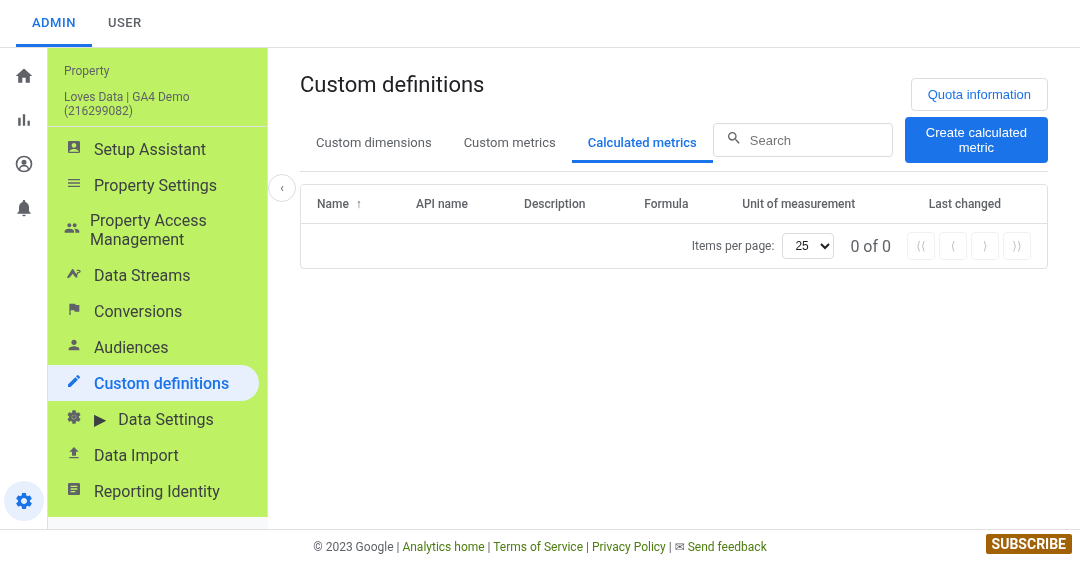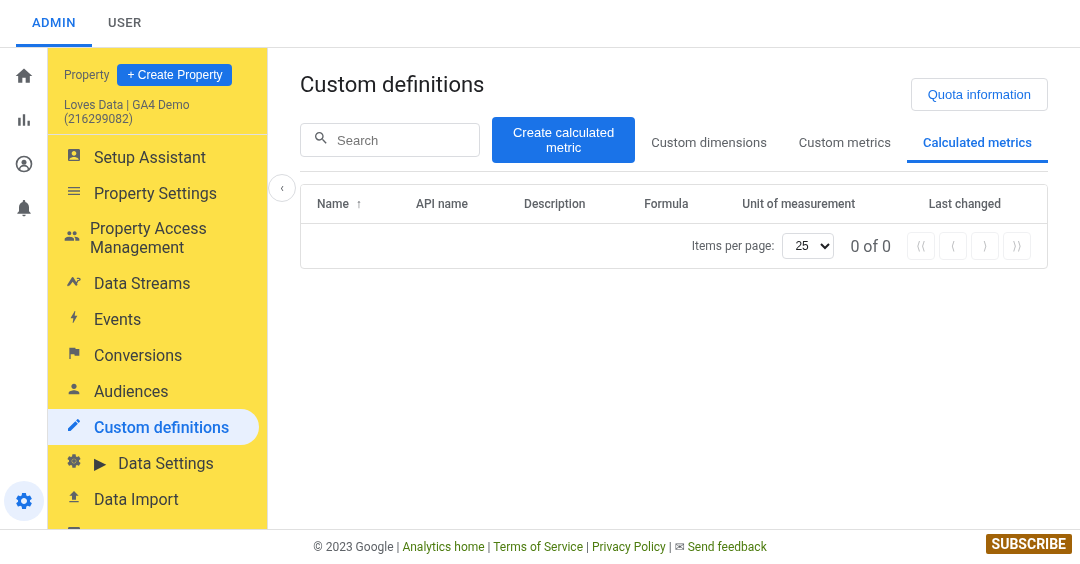--- a/index.html
+++ b/index.html
@@ -12,21 +12,21 @@
 
     
     .main-layout { display: flex; flex: 1; overflow: hidden; }
 
     
     .icon-rail { width: 48px; background: #fff; border-right: 1px solid #e0e0e0; display: flex; flex-direction: column; align-items: center; padding-top: 8px; gap: 4px; flex-shrink: 0; }
     .rail-icon { width: 40px; height: 40px; display: flex; align-items: center; justify-content: center; border-radius: 50%; cursor: pointer; color: #5f6368; font-size: 18px; }
     .rail-icon-bottom { margin-top: auto; margin-bottom: 8px; }
 
     
-    .sidebar { width: 220px; background: #fde047; border-right: 1px solid #e0e0e0; overflow-y: auto; flex-shrink: 0; padding: 8px 0; }
+    .sidebar { width: 220px; background: #bef264; border-right: 1px solid #e0e0e0; overflow-y: auto; flex-shrink: 0; padding: 8px 0; }
     .sidebar-property { padding: 8px 16px 8px 16px; display: flex; align-items: center; gap: 8px; font-size: 12px; color: #5f6368; }
     .create-property-btn { background: #1a73e8; color: #fff; border: none; border-radius: 4px; padding: 4px 10px; font-size: 12px; cursor: pointer; display: flex; align-items: center; gap: 4px; }
     .sidebar-account { padding: 4px 16px 8px 16px; font-size: 12px; color: #5f6368; border-bottom: 1px solid #e0e0e0; margin-bottom: 4px; }
     .sidebar-item { display: flex; align-items: center; gap: 10px; padding: 8px 16px; cursor: pointer; color: #3c4043; font-size: 16px; border-radius: 0 20px 20px 0; margin-right: 8px; }
     .sidebar-item.active { background: #e8f0fe; color: #1a73e8; font-weight: 500; }
     .sidebar-item .icon { font-size: 16px; color: #5f6368; width: 20px; text-align: center; }
     .sidebar-item.active .icon { color: #1a73e8; }
     .sidebar-collapse-btn { width: 28px; height: 28px; border-radius: 50%; background: #fff; border: 1px solid #dadce0; display: flex; align-items: center; justify-content: center; cursor: pointer; position: absolute; right: -14px; top: 50%; transform: translateY(-50%); font-size: 12px; color: #5f6368; }
     .sidebar-wrapper { position: relative; }
 
@@ -101,21 +101,20 @@
           <path d="M19.14 12.94c.04-.3.06-.61.06-.94 0-.32-.02-.64-.07-.94l2.03-1.58a.49.49 0 00.12-.61l-1.92-3.32a.49.49 0 00-.59-.22l-2.39.96c-.5-.38-1.03-.7-1.62-.94l-.36-2.54a.484.484 0 00-.48-.41h-3.84c-.24 0-.43.17-.47.41l-.36 2.54c-.59.24-1.13.57-1.62.94l-2.39-.96c-.22-.08-.47 0-.59.22L2.74 8.87a.49.49 0 00.12.61l2.03 1.58c-.05.3-.07.63-.07.94s.02.64.07.94l-2.03 1.58a.49.49 0 00-.12.61l1.92 3.32c.12.22.37.29.59.22l2.39-.96c.5.38 1.03.7 1.62.94l.36 2.54c.05.24.24.41.48.41h3.84c.24 0 .44-.17.47-.41l.36-2.54c.59-.24 1.13-.56 1.62-.94l2.39.96c.22.08.47 0 .59-.22l1.92-3.32a.49.49 0 00-.12-.61l-2.03-1.58zM12 15.6c-1.98 0-3.6-1.62-3.6-3.6s1.62-3.6 3.6-3.6 3.6 1.62 3.6 3.6-1.62 3.6-3.6 3.6z"></path>
         </svg>
     </div>
   </div>
 
   <div class="sidebar-wrapper">
     <div class="sidebar">
 
       <div class="sidebar-property">
         <span>Property</span>
-        <button class="create-property-btn">+ Create Property</button>
       </div>
       <div class="sidebar-account">Loves Data | GA4 Demo (216299082)</div>
 
       <div class="sidebar-item">
         <span class="icon">
           <svg width="16" height="16" viewBox="0 0 24 24" fill="#5f6368">
               <path d="M19 3H5c-1.1 0-2 .9-2 2v14c0 1.1.9 2 2 2h14c1.1 0 2-.9 2-2V5c0-1.1-.9-2-2-2zm-7 3c1.93 0 3.5 1.57 3.5 3.5S13.93 13 12 13s-3.5-1.57-3.5-3.5S10.07 6 12 6zm7 13H5v-.23c0-.62.28-1.2.76-1.58C7.47 15.82 9.64 15 12 15s4.53.82 6.24 2.19c.48.38.76.97.76 1.58V19z"></path>
             </svg>
         </span>
         <span>Setup Assistant</span>
@@ -141,28 +140,20 @@
 
       <div class="sidebar-item">
         <span class="icon">
           <svg width="16" height="16" viewBox="0 0 24 24" fill="#5f6368">
               <path d="M3.5 18.99l1 .01c.67 0 1.3-.33 1.7-.88L10 13l3.79 5.12a2.11 2.11 0 001.7.88h.01c1.28 0 2.1-1.37 1.5-2.5l-5.5-9.5C11.15 6.37 10.6 6 10 6s-1.15.37-1.5 1L2 17.5c-.6 1.13.22 2.49 1.5 2.49zM17 15l1.73-3h.54C20.87 12 22 10.88 22 9.5S20.87 7 19.27 7H17c-.55 0-1 .45-1 1s.45 1 1 1h2.27c.4 0 .73.34.73.75S19.67 10.5 19.27 10.5H18c-.34 0-.66.17-.85.45l-2.09 3.35c-.54.87.09 1.7.94 1.7.37 0 .73-.18.93-.5l.07-.5z"></path>
             </svg>
         </span>
         <span>Data Streams</span>
       </div>
 
-      <div class="sidebar-item">
-        <span class="icon">
-          <svg width="16" height="16" viewBox="0 0 24 24" fill="#5f6368">
-              <path d="M11 21h-1l1-7H7.5c-.58 0-.57-.32-.38-.66.19-.34.05-.08.07-.12C8.48 10.94 10.42 7.54 13 3h1l-1 7h3.5c.49 0 .56.33.47.51l-.07.15C12.96 17.55 11 21 11 21z"></path>
-            </svg>
-        </span>
-        <span>Events</span>
-      </div>
 
       <div class="sidebar-item">
         <span class="icon">
           <svg width="16" height="16" viewBox="0 0 24 24" fill="#5f6368">
               <path d="M14.4 6L14 4H5v17h2v-7h5.6l.4 2h7V6z"></path>
             </svg>
         </span>
         <span>Conversions</span>
       </div>
 
@@ -221,35 +212,35 @@
   </div>
 
   <div class="content">
 
     <div class="header-toolbar">
       <h1 class="page-title">Custom definitions</h1>
       <button class="quota-btn">Quota information</button>
     </div>
 
     <div style="display:flex; align-items:center; justify-content:space-between; border-bottom:1px solid #e0e0e0; margin-bottom:12px;">
+      <div style="display:flex;">
+        <div class="tab">Custom dimensions</div>
+        <div class="tab">Custom metrics</div>
+        <div class="tab active">Calculated metrics</div>
+      </div>
       <div style="display:flex; align-items:center; gap:12px; padding-bottom:8px;">
         <div class="search-box">
           <span class="search-icon">
             <svg width="16" height="16" viewBox="0 0 24 24" fill="#5f6368">
                 <path d="M15.5 14h-.79l-.28-.27A6.471 6.471 0 0016 9.5 6.5 6.5 0 109.5 16c1.61 0 3.09-.59 4.23-1.57l.27.28v.79l5 4.99L20.49 19l-4.99-5zm-6 0C7.01 14 5 11.99 5 9.5S7.01 5 9.5 5 14 7.01 14 9.5 11.99 14 9.5 14z"></path>
               </svg>
           </span>
           <input type="text" placeholder="Search" style="">
         </div>
         <button class="create-btn">Create calculated metric</button>
-      </div>
-      <div style="display:flex;">
-        <div class="tab">Custom dimensions</div>
-        <div class="tab">Custom metrics</div>
-        <div class="tab active">Calculated metrics</div>
       </div>
     </div>
 
     <div class="table-wrapper">
       <table class="table">
         <thead>
           <tr>
             <th>
               <span>Name</span>
               <span class="sort-icon">↑</span>

